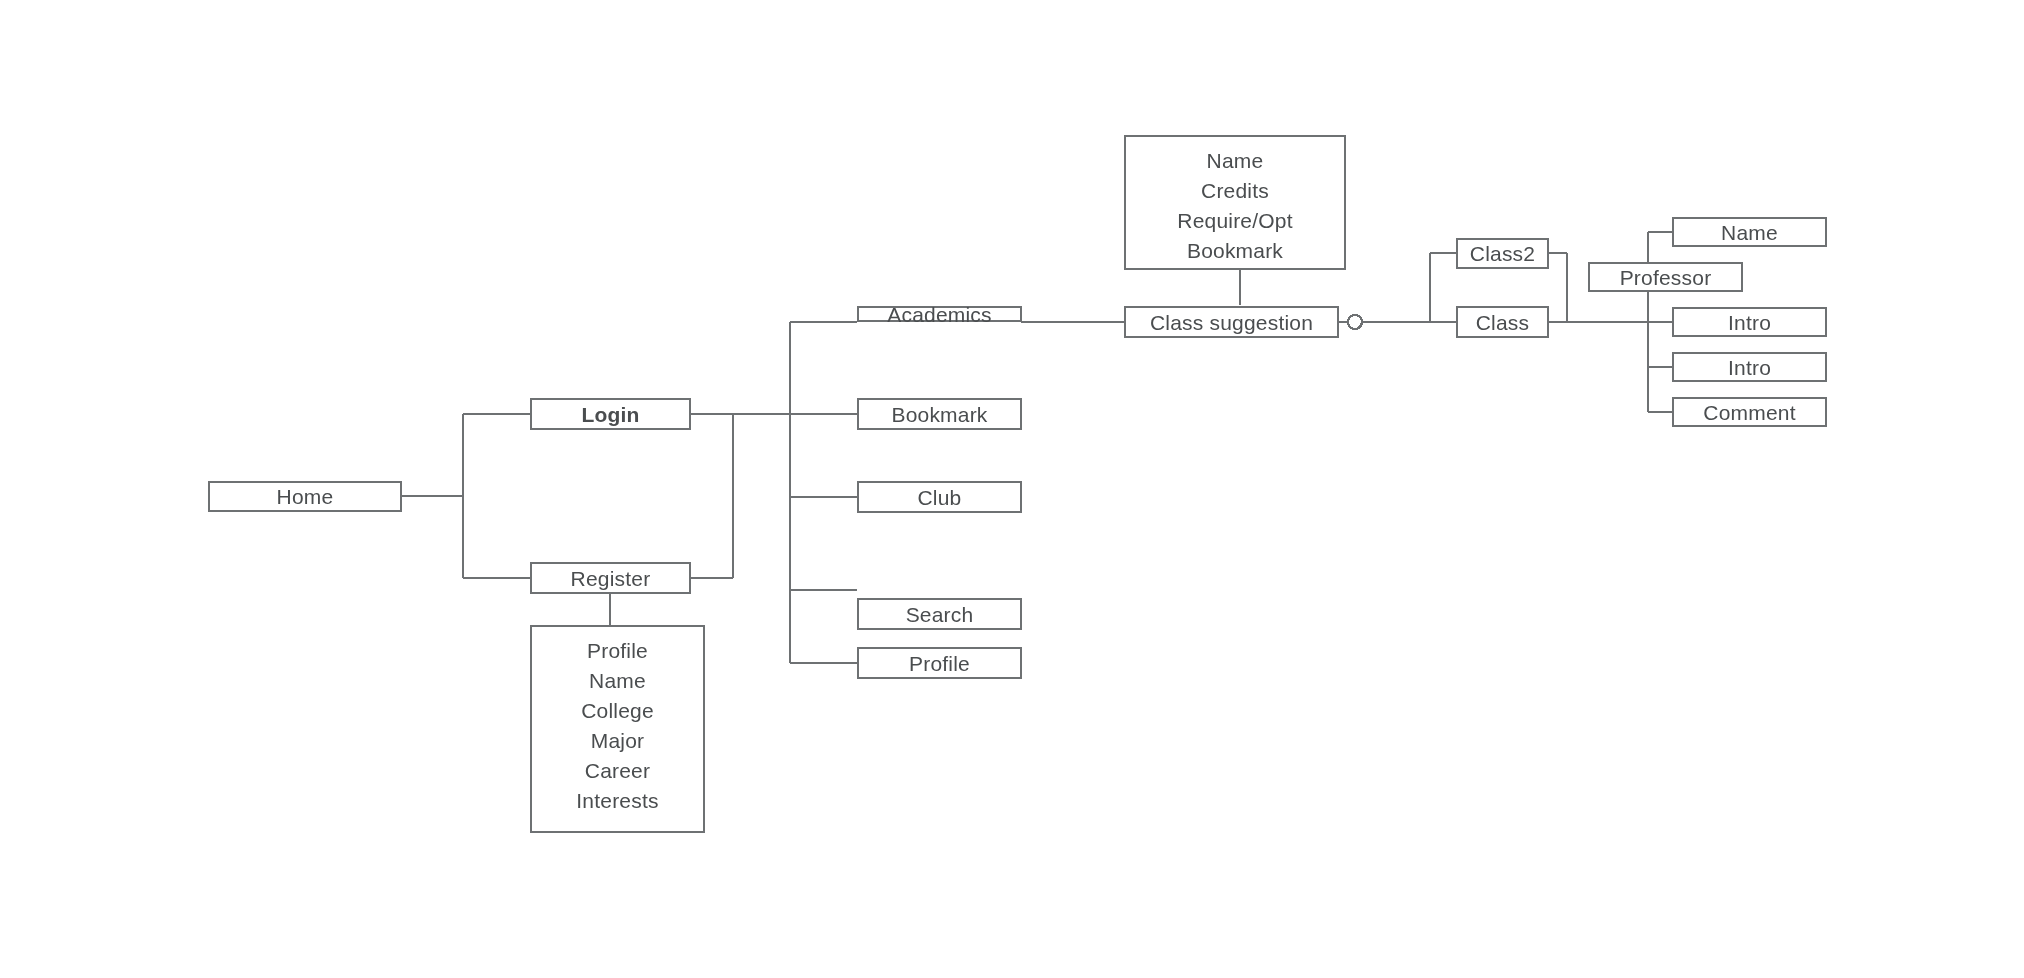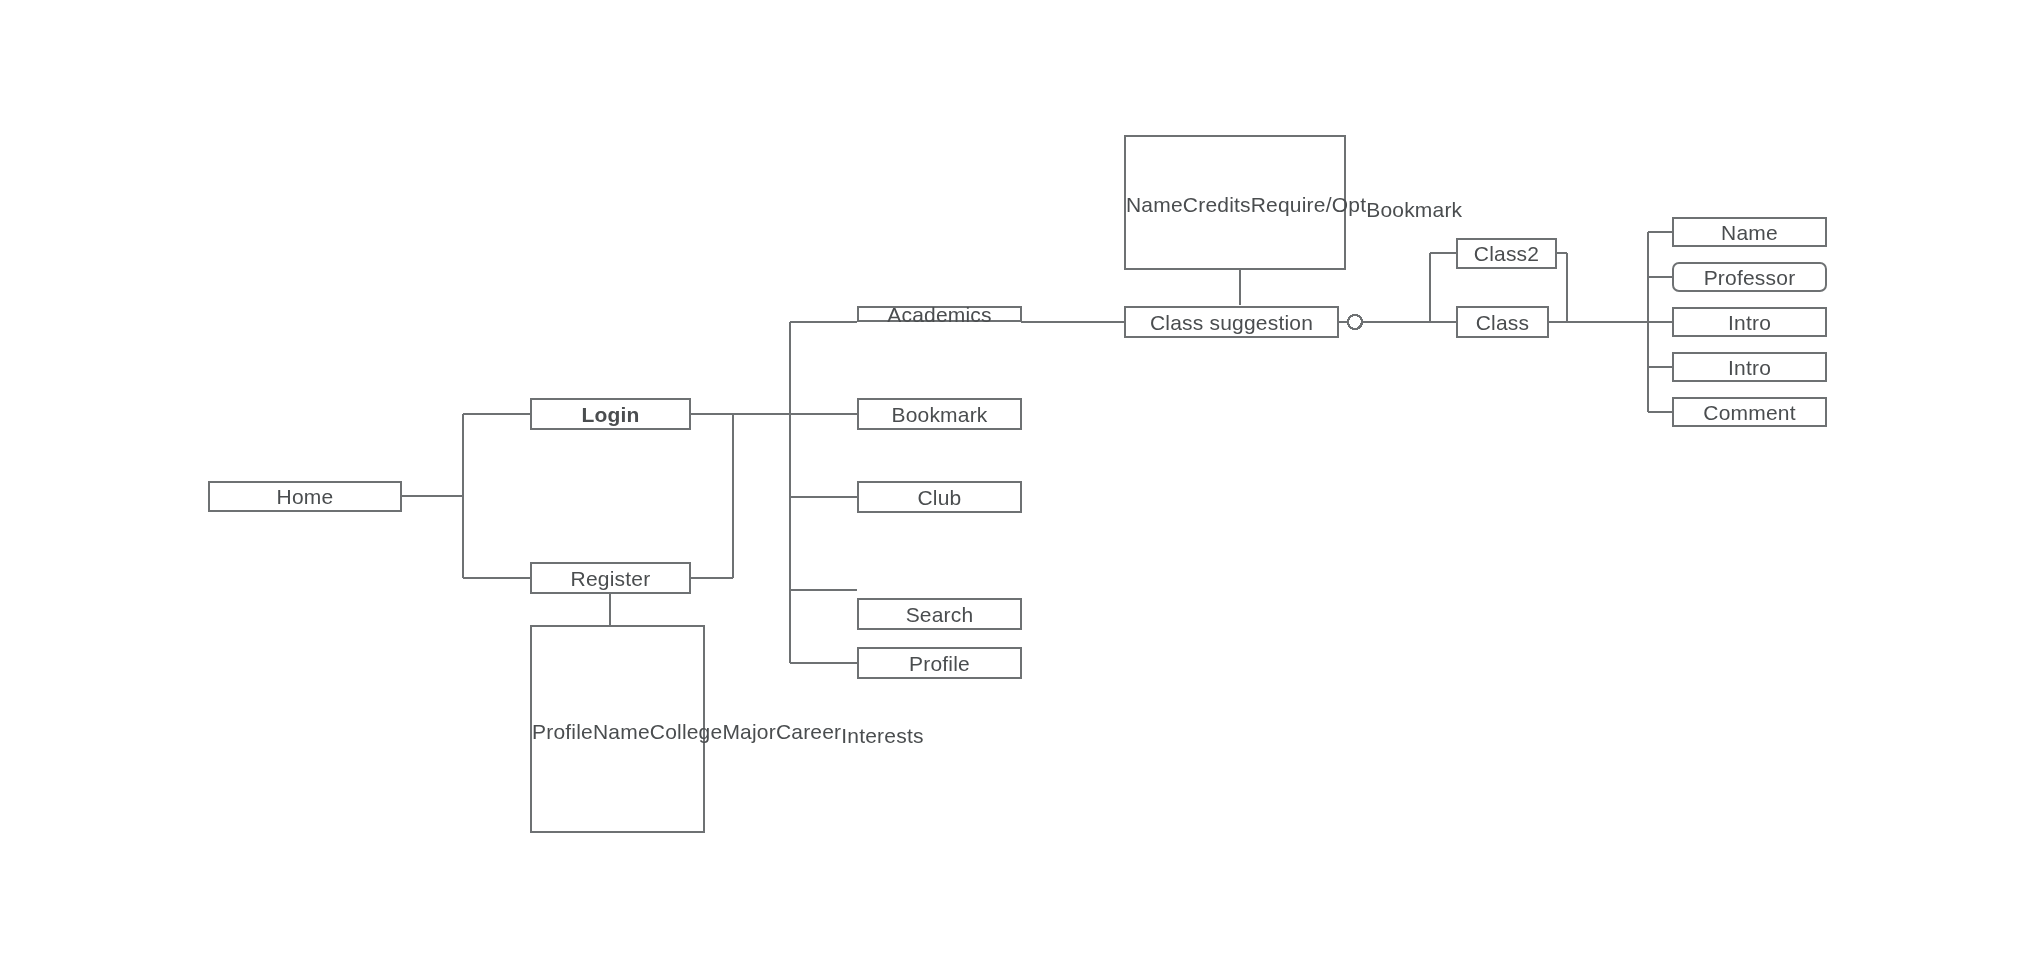--- a/index.html
+++ b/index.html
@@ -21,20 +21,21 @@
     left: 0; top: 0;
     width: 2024px; height: 978px;
     pointer-events: none;
   }
   .node {
     position: absolute;
     border: 2px solid #6e7173;
     background: #ffffff;
     color: #4a4d4f;
     display: flex;
+    flex-direction: column;
     align-items: center;
     justify-content: center;
     text-align: center;
     font-size: 21px;
     line-height: 1.0;
     letter-spacing: 0.2px;
     white-space: nowrap;
     z-index: 2;
   }
   .node.multi {
@@ -147,33 +148,33 @@
     <span class="attr-line">Name</span>
     <span class="attr-line">Credits</span>
     <span class="attr-line">Require/Opt</span>
     <span class="attr-line">Bookmark</span>
   </div>
 
   <div class="node" style="left:1124px; top:306px; width:215px; height:32px;">
     <span>Class suggestion</span>
   </div>
 
-  <div class="node" style="left:1456px; top:238px; width:101px; height:31px;">
+  <div class="node" style="left:1456px; top:238px; width:93px; height:31px;">
     <span>Class2</span>
   </div>
 
   <div class="node" style="left:1456px; top:306px; width:93px; height:32px;">
     <span>Class</span>
   </div>
 
   <div class="node" style="left:1672px; top:217px; width:155px; height:30px;">
     <span>Name</span>
   </div>
 
-  <div class="node" style="left:1672px; top:262px; width:155px; height:30px;border-radius:7px;">
+  <div class="node" style="left:1588px; top:262px; width:155px; height:30px;">
     <span>Professor</span>
   </div>
 
   <div class="node" style="left:1672px; top:307px; width:155px; height:30px;">
     <span>Intro</span>
   </div>
 
   <div class="node" style="left:1672px; top:352px; width:155px; height:30px;">
     <span>Intro</span>
   </div>

